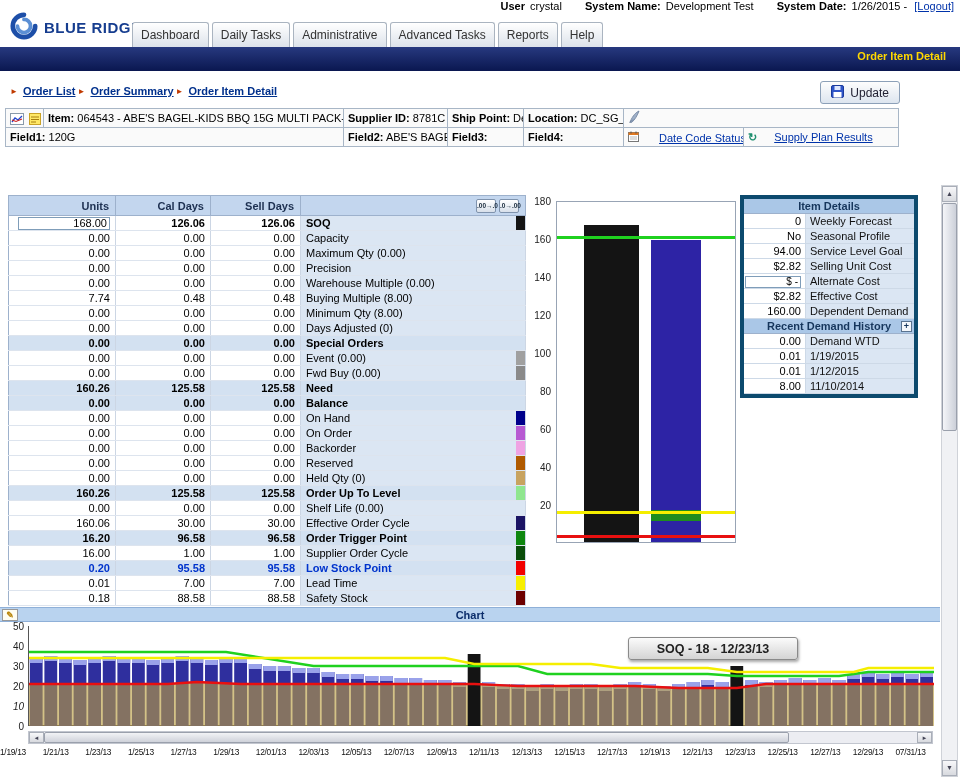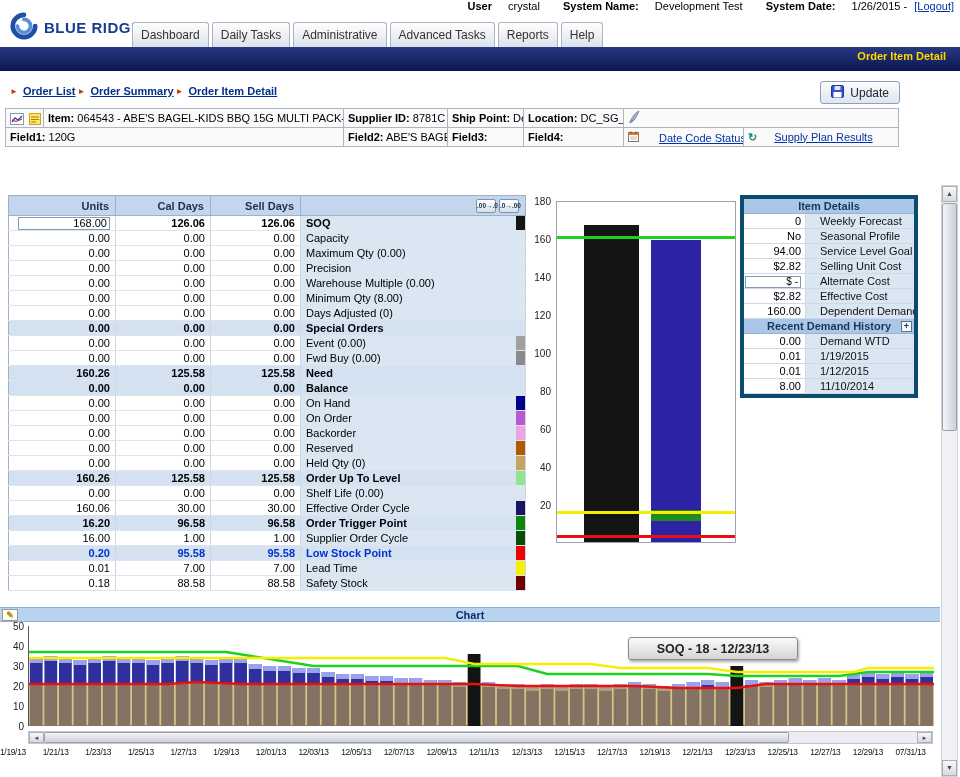--- a/index.html
+++ b/index.html
@@ -3,21 +3,21 @@
 <meta charset="utf-8">
 <style>
 *{margin:0;padding:0;box-sizing:border-box}
 body{width:960px;height:777px;position:relative;overflow:hidden;background:#fff;
      font-family:"Liberation Sans",sans-serif;font-size:11px;color:#000}
 .screen{position:absolute;inset:0;width:960px;height:777px;background:#fff;overflow:hidden}
 
 
 .topbar{position:absolute;top:0;left:0;width:958px;height:15px;text-align:right;padding-right:4px;font-size:11px;white-space:nowrap}
 .topbar b{margin-left:20px}
-.topbar span{margin-left:13px}
+.topbar span{margin-left:2px}
 .logout{color:#0033aa;text-decoration:underline;cursor:pointer;margin-left:4px}
 
 
 .logo{position:absolute;top:12px;left:10px;display:flex;align-items:center;gap:6px}
 .logo-text{font-size:15px;font-weight:bold;color:#163d8f;letter-spacing:.5px}
 .nav-tabs{position:absolute;top:22px;left:132px;display:flex}
 .tab{padding:0 8px;height:25px;line-height:25px;background:linear-gradient(#ffffff,#dce2ea);
      border:1px solid #aab4c0;border-bottom:none;border-radius:3px 3px 0 0;margin-right:3px;
      font-size:12px;color:#333;cursor:pointer;white-space:nowrap}
 
@@ -69,21 +69,21 @@
 .soq-bar{position:absolute;bottom:0}
 .soq-line{position:absolute;left:0;right:0;height:3px}
 .soq-marker{position:absolute}
 
 
 .item-details{position:absolute;left:740px;top:195px;width:178px;border:4px solid #0c4a6e;background:#fff}
 .id-header{background:#aac7e7;font-weight:bold;color:#16365c;text-align:center;height:15px;
      line-height:15px;border-bottom:1px solid #9db1cc;position:relative;font-size:11px}
 .id-row{display:flex;height:15px;line-height:15px;border-bottom:1px solid #cdd9e7}
 .id-val{width:62px;background:#fff;text-align:right;padding-right:4px;border-right:1px solid #cdd9e7;overflow:hidden}
-.id-lbl{flex:1;background:#dbe6f3;padding-left:14px;color:#111;white-space:nowrap;overflow:hidden}
+.id-lbl{flex:1;background:#dbe6f3;padding-left:4px;color:#111;white-space:nowrap;overflow:hidden}
 .expand{position:absolute;right:2px;top:2px;width:11px;height:11px;line-height:9px;border:1px solid #5a7390;
      background:#f4f7fb;font-size:9px;text-align:center;cursor:pointer}
 .alt-input{width:56px;height:12px;border:1px solid #7f9db9;font-size:10px;text-align:right;padding:0 2px}
 
 
 .chart-bar{position:absolute;left:0;top:607px;width:940px;height:15px;background:#b9d3ef;
      border-top:1px solid #8fb0d8;border-bottom:1px solid #8fb0d8;text-align:center;font-weight:bold;
      color:#0b2d6b;line-height:14px;font-size:11px}
 .pencil-box{position:absolute;left:2px;top:1px;width:16px;height:12px;background:#fefef2;
      border:1px solid #999;font-size:9px;line-height:11px;color:#b8860b;cursor:pointer}
@@ -277,20 +277,26 @@
             <td class="num">0.00</td>
             <td class="lbl"><span>Precision</span></td>
           </tr>
           <tr>
             <td class="num">0.00</td>
             <td class="num">0.00</td>
             <td class="num">0.00</td>
             <td class="lbl"><span>Warehouse Multiple (0.00)</span></td>
           </tr>
           <tr>
+            <td class="num">7.74</td>
+            <td class="num">0.48</td>
+            <td class="num">0.48</td>
+            <td class="lbl"><span>Buying Multiple (8.00)</span></td>
+          </tr>
+          <tr>
             <td class="num">0.00</td>
             <td class="num">0.00</td>
             <td class="num">0.00</td>
             <td class="lbl"><span>Minimum Qty (8.00)</span></td>
           </tr>
           <tr>
             <td class="num">0.00</td>
             <td class="num">0.00</td>
             <td class="num">0.00</td>
             <td class="lbl"><span>Days Adjusted (0)</span></td>
@@ -486,21 +492,21 @@
   </div>
 
   <div class="chart-bar">
     <span class="pencil-box">✎</span>
     <span>Chart</span>
   </div>
 
   <div class="bottom-chart">
     <div class="ts-ylabels" id="ts-ylabels">
         <div class="ts-ytick" style="bottom: 0%;">0</div>
-        <div class="ts-ytick" style="bottom: 20%;">10</div>
+        <div class="ts-ytick" style="bottom: 20%; font-style: italic;">10</div>
         <div class="ts-ytick" style="bottom: 40%;">20</div>
         <div class="ts-ytick" style="bottom: 60%;">30</div>
         <div class="ts-ytick" style="bottom: 80%;">40</div>
         <div class="ts-ytick" style="bottom: 100%;">50</div>
       </div>
     <div class="ts-plot">
       <svg id="ts-svg" width="905" height="100" viewBox="0 0 905 100" preserveAspectRatio="none">
           <rect x="0.8" y="32.0" width="12.8" height="68.0" fill="#2f2f9e"></rect>
           <rect x="0.8" y="32.0" width="12.8" height="5.0" fill="#9aa2ea"></rect>
           <rect x="15.4" y="30.0" width="12.8" height="70.0" fill="#2f2f9e"></rect>

